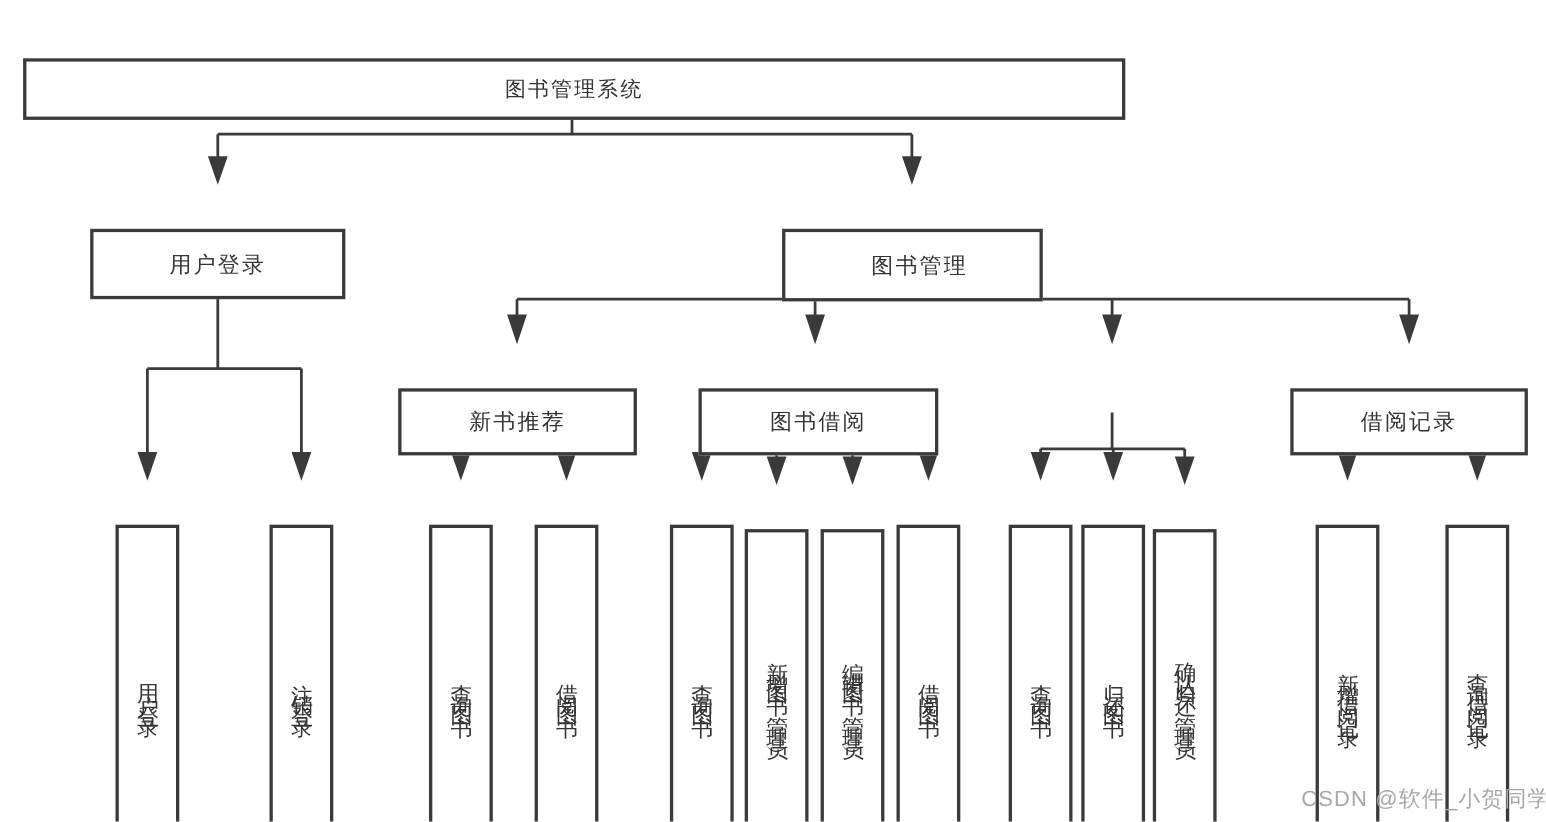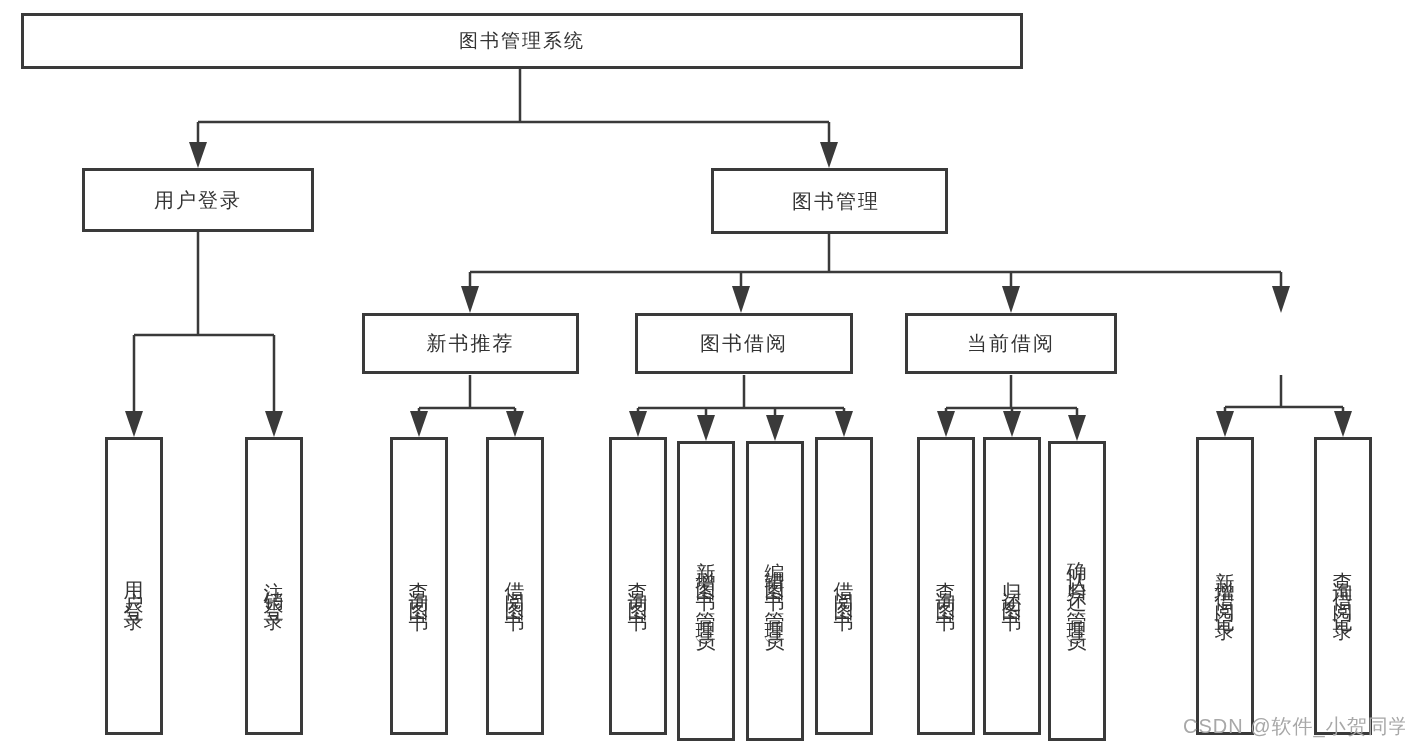--- a/index.html
+++ b/index.html
@@ -24,20 +24,21 @@
   }
   .box {
     position: absolute;
     box-sizing: border-box;
     background: #ffffff;
     border: 3px solid #3a3a3a;
     display: flex;
     align-items: center;
     justify-content: center;
     color: #333333;
+    margin-top: 40px;
   }
   .h-label {
     font-size: 20px;
     letter-spacing: 2px;
     white-space: nowrap;
   }
   .root-label {
     font-size: 19px;
     letter-spacing: 2px;
   }
@@ -117,22 +118,22 @@
   <div class="box" style="left:711px; top:168px; width:237px; height:66px;padding-left:13px;">
     <span class="h-label">图书管理</span>
   </div>
 
   <div class="box" style="left:635px; top:313px; width:218px; height:61px;">
     <span class="h-label">图书借阅</span>
   </div>
   <div class="box" style="left:362px; top:313px; width:217px; height:61px;">
     <span class="h-label">新书推荐</span>
   </div>
-  <div class="box" style="left:905px; top:313px; width:212px; height:61px;">
-    <span class="h-label">当前借阅</span>
+  <div class="box" style="left:1173px; top:313px; width:216px; height:61px;">
+    <span class="h-label">借阅记录</span>
   </div>
 
   <div class="box leaf" style="left:105px; top:437px; width:58px; height:298px;">
     <span class="v-label">用户登录</span>
   </div>
   <div class="box leaf" style="left:245px; top:437px; width:58px; height:298px;">
     <span class="v-label">注销登录</span>
   </div>
 
   <div class="box leaf" style="left:390px; top:437px; width:58px; height:298px;">

